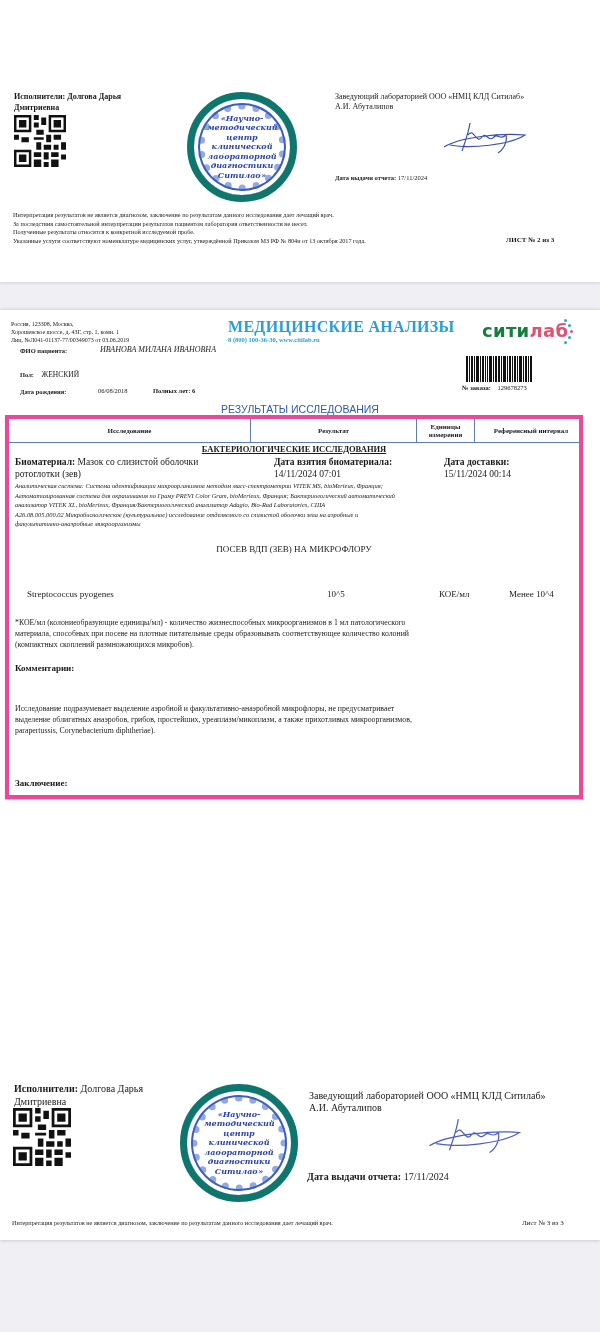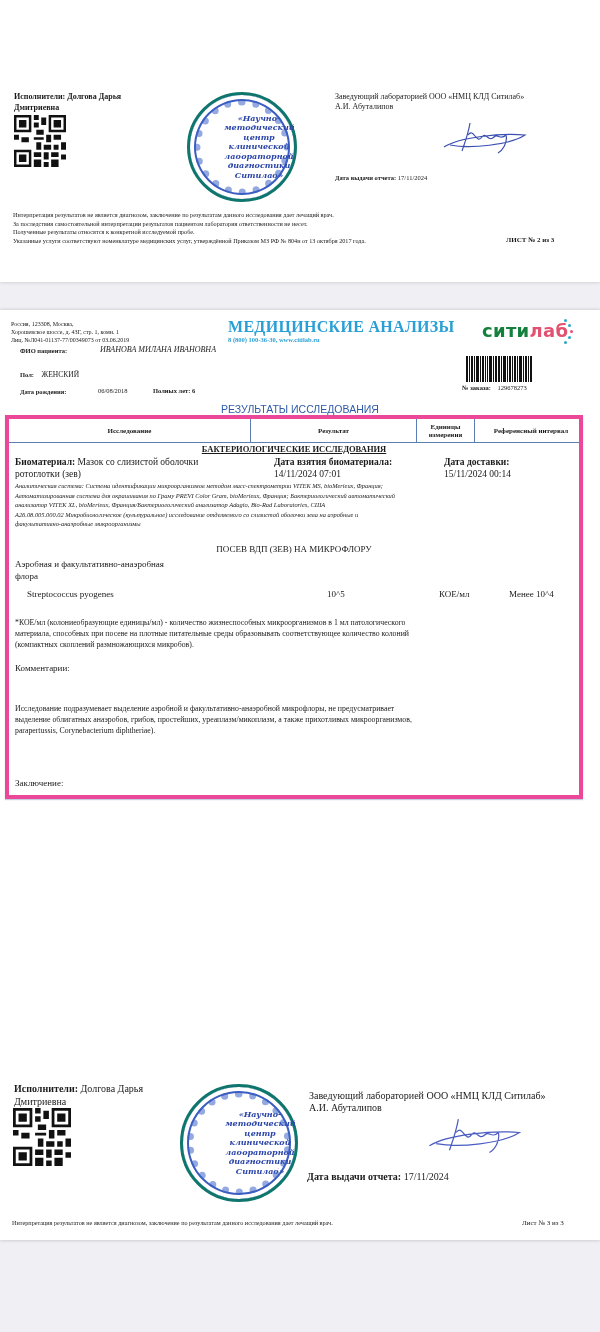--- a/index.html
+++ b/index.html
@@ -9,21 +9,21 @@
   #page2 { top: 0; height: 282px; box-shadow: 0 1px 3px rgba(0,0,0,0.12); }
   #page3 { top: 310px; height: 930px; box-shadow: 0 -1px 3px rgba(0,0,0,0.10), 0 1px 3px rgba(0,0,0,0.12); }
   .abs { position: absolute; }
   .bold { font-weight: bold; }
 
   
   .performer { font-size: 8px; line-height: 11px; font-weight: bold; }
   .performer.big { font-size: 10px; line-height: 12.5px; font-weight: normal; }
   .performer.big b { font-weight: bold; }
   .qr { width: 52px; height: 52px; background: #fff; }
-  .stamp { width: 110px; height: 110px; border-radius: 50%; border: 3px solid #0f766e; box-shadow: inset 0 0 0 4px #fff, inset 0 0 0 6px #3b5cc0; display:flex; align-items:center; justify-content:flex-end; }
+  .stamp { width: 110px; height: 110px; border-radius: 50%; border: 7px solid #0f766e; box-shadow: inset 0 0 0 4px #fff, inset 0 0 0 6px #3b5cc0; display:flex; align-items:center; justify-content:center; }
   .stamp-inner { text-align: center; color: #2a44a8; font-size: 8px; line-height: 9.5px; font-style: italic; font-weight: bold; font-family: "DejaVu Serif", serif; width: 70px; }
   .stamp-ring { position:absolute; inset: 4px; border-radius: 50%; border: 7px dotted #3e63c6; opacity: .55; }
   .head-title { font-size: 8px; line-height: 10px; }
   .head-title.big { font-size: 10px; line-height: 12px; }
   .issue-date { font-size: 6.5px; }
   .issue-date.big { font-size: 10px; }
   .disclaimer { font-size: 6.2px; line-height: 8.6px; }
   .sheet { font-size: 7px; font-weight: bold; }
 
   
@@ -40,21 +40,21 @@
 
   .results-title { font-family: "Liberation Sans", sans-serif; font-size: 10.5px; color: #2e5aa8; }
   .tbl { position:absolute; left: 5px; top: 415px; width: 578px; height: 384px; border: 4px solid #ec4899; box-shadow: 0 1px 1px rgba(80,110,160,.35); }
   .thead { position:absolute; left:0; top:0; width:100%; height:24px; border-bottom: 1px solid #5b7fb5; }
   .th { position:absolute; top:0; height:24px; display:flex; align-items:center; justify-content:center; text-align:center; font-size: 7px; line-height: 8.5px; font-weight: bold; border-right: 1px solid #5b7fb5; }
   .sec-title { font-size: 8.5px; font-weight: bold; text-decoration: underline; }
   .bm { font-size: 9.5px; line-height: 12px; }
   .it { font-size: 6.4px; line-height: 9.5px; font-style: italic; }
   .body9 { font-size: 9px; line-height: 12px; }
   .note { font-size: 7.8px; line-height: 11px; }
-  .h9 { font-size: 9px; font-weight: normal; }
+  .h9 { font-size: 9px; font-weight: bold; }
 </style>
 </head>
 <body>
 
 <div class="page" id="page2">
   <div class="abs performer" style="left:14px;top:91px;width:140px;">
     <span>Исполнители:</span>
     <span>Долгова Дарья</span><br>
     <span>Дмитриевна</span>
   </div>
@@ -190,24 +190,20 @@
   <div class="abs it" style="left:6px;top:62px;width:560px;">
     <div>Аналитическая система: Система идентификации микроорганизмов методом масс-спектрометрии VITEK MS, bioMerieux, Франция;</div>
     <div>Автоматизированная система для окрашивания по Граму PREVI Color Gram, bioMerieux, Франция; Бактериологический автоматический</div>
     <div>анализатор VITEK XL, bioMerieux, Франция/Бактериологический анализатор Adagio, Bio-Rad Laboratories, США</div>
     <div>A26.08.005.000.02 Микробиологическое (культуральное) исследование отделяемого со слизистой оболочки зева на аэробные и</div>
     <div>факультативно-анаэробные микроорганизмы</div>
   </div>
 
   <div class="abs body9" style="left:0;top:124px;width:100%;text-align:center;">ПОСЕВ ВДП (ЗЕВ) НА МИКРОФЛОРУ</div>
 
-  <div class="abs body9" style="left:6px;top:139px;">
-    <div>Аэробная и факультативно-анаэробная</div>
-    <div>флора</div>
-  </div>
 
   <div class="abs body9" style="left:0;top:169px;width:100%;height:12px;">
     <span class="abs" style="left:18px;">Streptococcus pyogenes</span>
     <span class="abs" style="left:318px;">10^5</span>
     <span class="abs" style="left:430px;">КОЕ/мл</span>
     <span class="abs" style="left:500px;">Менее 10^4</span>
   </div>
 
   <div class="abs note" style="left:6px;top:198px;width:565px;">
     <div>*КОЕ/мл (колониеобразующие единицы/мл) - количество жизнеспособных микроорганизмов в 1 мл патологического</div>

